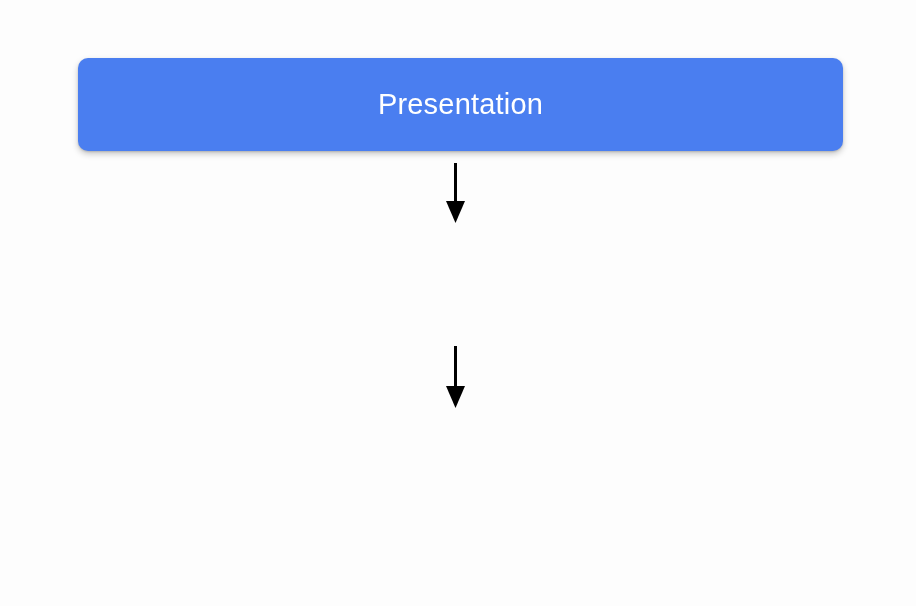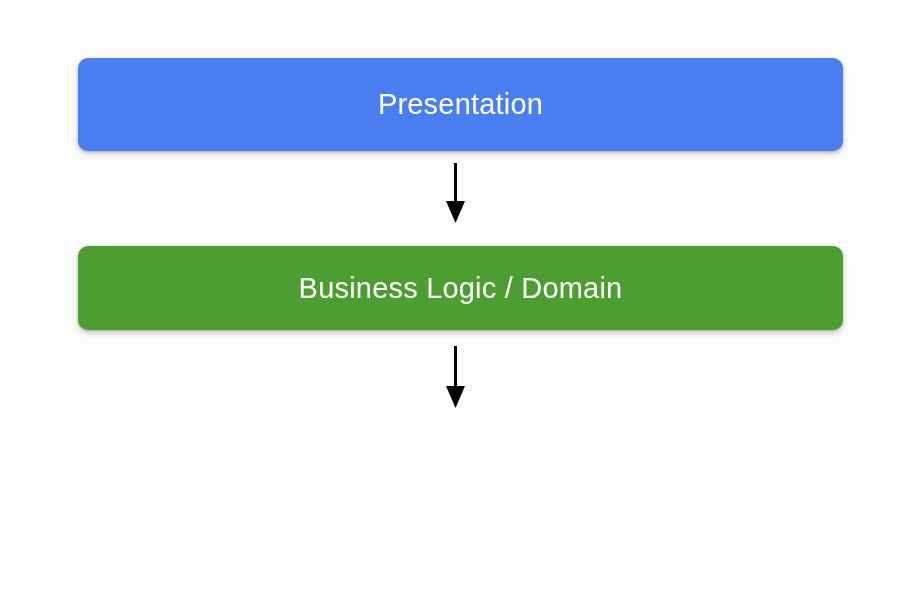--- a/index.html
+++ b/index.html
@@ -93,23 +93,20 @@
     <span class="layer-label" style="color: rgb(255, 255, 255);">Presentation</span>
   </div>
 
   <div class="flow-arrow" id="arrow-presentation-to-business">
     <svg viewBox="0 0 50 62" preserveAspectRatio="none">
       <line x1="24.5" y1="0" x2="24.5" y2="40" stroke="#000000" stroke-width="3"></line>
       <polygon points="24.5,60 15,38 34,38" fill="#000000"></polygon>
     </svg>
   </div>
 
-  <div class="layer-node" id="node-business-logic" style="background: rgb(77, 158, 49);">
-    <span class="layer-label" style="color: rgb(255, 255, 255);">Business Logic / Domain</span>
-  </div>
 
   <div class="flow-arrow" id="arrow-business-to-data">
     <svg viewBox="0 0 50 64" preserveAspectRatio="none">
       <line x1="24.5" y1="0" x2="24.5" y2="42" stroke="#000000" stroke-width="3"></line>
       <polygon points="24.5,62 15,40 34,40" fill="#000000"></polygon>
     </svg>
   </div>
 
 
 </div>

